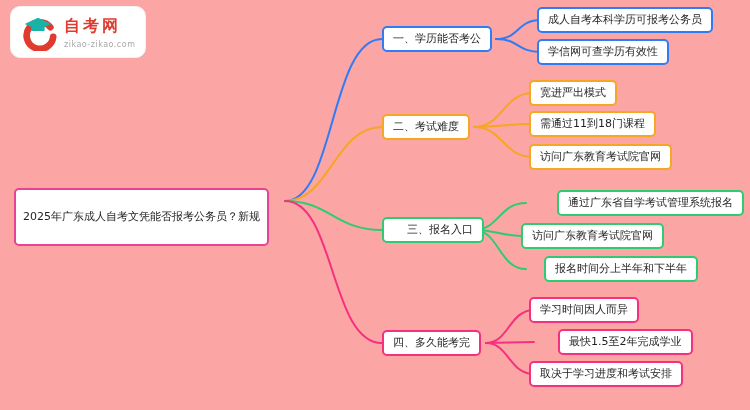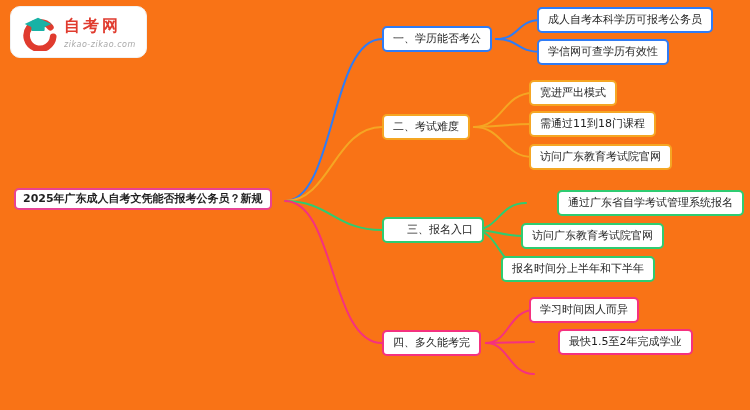--- a/index.html
+++ b/index.html
@@ -1,42 +1,42 @@
 <!DOCTYPE html>
 <html><head>
 <meta charset="utf-8">
 <style>
   * { box-sizing: border-box; margin: 0; padding: 0; }
   html,body { background:#fff; }
   body { font-family: "DejaVu Sans", "Liberation Sans", sans-serif; }
-  .stage { position: relative; width: 750px; height: 410px; background: #f97316; overflow: hidden; }
+  .stage { position: relative; width: 750px; height: 410px; background: #fca5a5; overflow: hidden; }
   .links { position: absolute; left: 0; top: 0; width: 750px; height: 410px; }
   .links path { fill: none; stroke-width: 2; stroke-linecap: round; }
   .node {
     position: absolute;
     background: #fff;
     border: 2px solid #999;
     border-radius: 5px;
     padding: 2px 9px;
     font-size: 11px;
     line-height: 18px;
     color: #1f1f1f;
     white-space: nowrap;
     display: flex;
     align-items: center;
   }
-  .node.root { padding: 0 7px; font-weight: 700; }
+  .node.root { padding: 18px 7px; font-weight: 400; }
   .logo {
     position: absolute; left: 10px; top: 6px;
     display: flex; align-items: center; gap: 7px;
     border: 1px solid #f1f1f1; border-radius: 10px;
     padding: 6px 10px 6px 8px; background: #fff;
   }
   .logo-name { font-size: 16px; font-weight: bold; color: #e03b2e; letter-spacing: 3px; }
-  .logo-domain { font-size: 8px; color: #a8a8a8; margin-top: 3px; letter-spacing: 0.5px; font-style: italic; }
+  .logo-domain { font-size: 8px; color: #a8a8a8; margin-top: 3px; letter-spacing: 0.5px; }
 </style>
 </head>
 <body>
 
 <div class="stage">
 
   <svg class="links" viewBox="0 0 750 410">
 
     <path d="M285,201 C335,201 330,39 382,39" stroke="#2f7cf6"></path>
     <path d="M285,201 C330,201 335,127 382,127" stroke="#f5a623"></path>
@@ -78,19 +78,20 @@
   <div class="node" style="left: 537px; top: 39px; border-color: rgb(47, 124, 246);">学信网可查学历有效性</div>
 
   <div class="node" style="left: 382px; top: 114px; border-color: rgb(245, 166, 35);">二、考试难度</div>
   <div class="node" style="left: 529px; top: 80px; border-color: rgb(245, 166, 35);">宽进严出模式</div>
   <div class="node" style="left: 529px; top: 111px; border-color: rgb(245, 166, 35);">需通过11到18门课程</div>
   <div class="node" style="left: 529px; top: 144px; border-color: rgb(245, 166, 35);">访问广东教育考试院官网</div>
 
   <div class="node" style="left: 382px; top: 217px; border-color: rgb(46, 204, 113); padding-left: 23px;">三、报名入口</div>
   <div class="node" style="left: 521px; top: 190px; border-color: rgb(46, 204, 113); margin-left: 36px;">通过广东省自学考试管理系统报名</div>
   <div class="node" style="left: 521px; top: 223px; border-color: rgb(46, 204, 113);">访问广东教育考试院官网</div>
-  <div class="node" style="left: 501px; top: 256px; border-color: rgb(46, 204, 113);">报名时间分上半年和下半年</div>
+  <div class="node" style="left: 544px; top: 256px; border-color: rgb(46, 204, 113);">报名时间分上半年和下半年</div>
 
   <div class="node" style="left: 382px; top: 330px; border-color: rgb(245, 49, 127);">四、多久能考完</div>
   <div class="node" style="left: 529px; top: 297px; border-color: rgb(245, 49, 127);">学习时间因人而异</div>
   <div class="node" style="left: 558px; top: 329px; border-color: rgb(245, 49, 127);">最快1.5至2年完成学业</div>
+  <div class="node" style="left: 529px; top: 361px; border-color: rgb(245, 49, 127);">取决于学习进度和考试安排</div>
 
 </div>
 
 </body></html>

